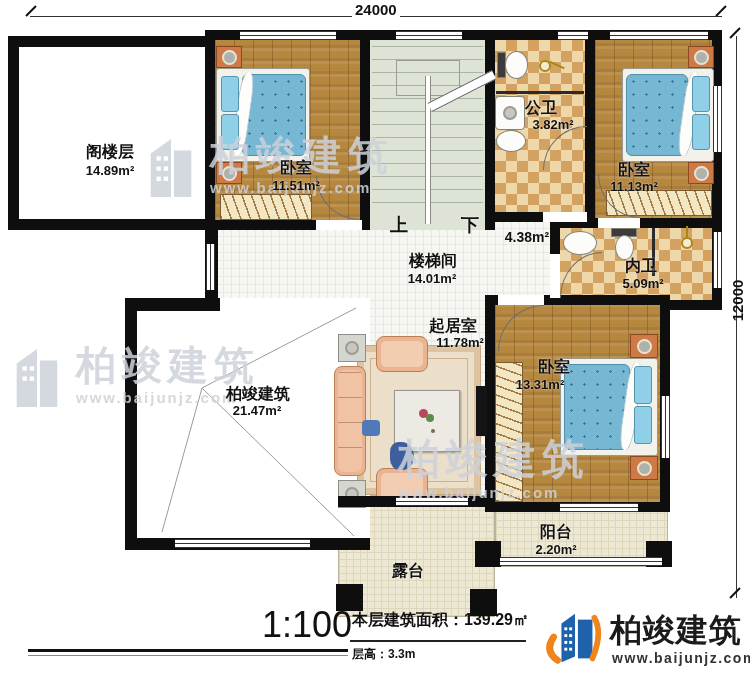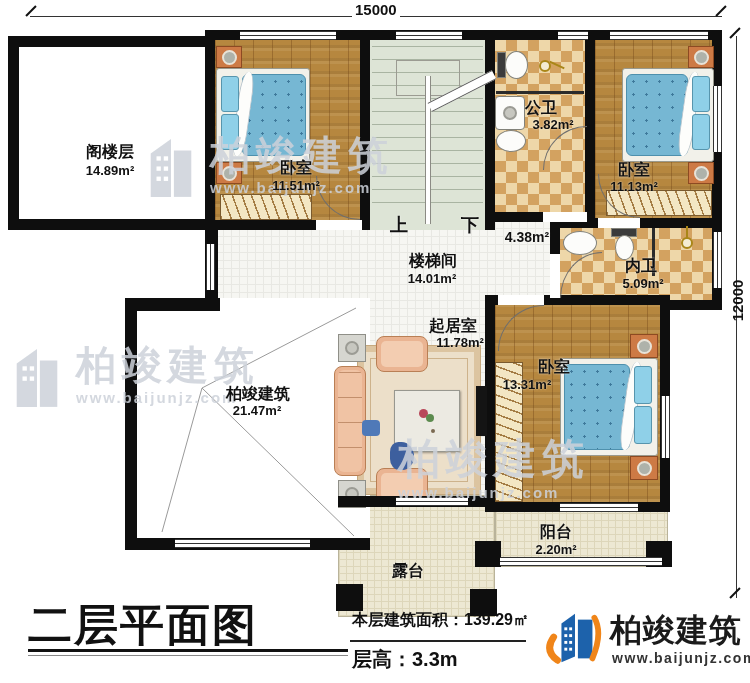--- a/index.html
+++ b/index.html
@@ -80,21 +80,21 @@
   .void-svg,.glyph-svg{display:block}
 </style>
 </head>
 <body>
 
 <div id="plan">
 
   <div class="dimline" style="left:30px;top:16px;width:692px;height:1px"></div>
   <div class="tick" style="left:24px;top:10px"></div>
   <div class="tick" style="left:714px;top:10px"></div>
-  <div class="dimlabel" style="left:352px;top:1px">15000</div>
+  <div class="dimlabel" style="left:352px;top:1px">24000</div>
 
   <div class="dimline" style="left:736px;top:36px;width:1px;height:562px"></div>
   <div class="tick" style="left:728px;top:32px"></div>
   <div class="tick" style="left:728px;top:592px"></div>
   <div class="dimlabel" style="left:704px;top:292px;width:60px;text-align:center;transform:rotate(-90deg);background:transparent">12000</div>
 
   <div class="halltile" style="left:215px;top:220px;width:345px;height:290px"></div>
   <div class="cream" style="left:338px;top:495px;width:157px;height:122px"></div>
   <div class="cream" style="left:495px;top:505px;width:173px;height:62px"></div>
 
@@ -246,21 +246,21 @@
   <div class="room-label ar" style="left:527px;top:237px;font-size:14px">4.38m²</div>
   <div class="room-label nm" style="left:433px;top:261px">楼梯间</div>
   <div class="room-label ar" style="left:432px;top:278px">14.01m²</div>
   <div class="room-label nm" style="left:641px;top:266px">内卫</div>
   <div class="room-label ar" style="left:643px;top:283px">5.09m²</div>
   <div class="room-label nm" style="left:453px;top:326px">起居室</div>
   <div class="room-label ar" style="left:460px;top:342px">11.78m²</div>
   <div class="room-label nm" style="left:258px;top:394px">柏竣建筑</div>
   <div class="room-label ar" style="left:257px;top:410px">21.47m²</div>
   <div class="room-label nm" style="left:554px;top:367px">卧室</div>
-  <div class="room-label ar" style="left:527px;top:384px">13.31m²</div>
+  <div class="room-label ar" style="left:540px;top:384px">13.31m²</div>
   <div class="room-label nm" style="left:556px;top:532px">阳台</div>
   <div class="room-label ar" style="left:556px;top:549px">2.20m²</div>
   <div class="room-label nm" style="left:408px;top:571px">露台</div>
 
   <div class="wm" style="left:142px;top:130px">
     <svg class="glyph-svg" width="58" height="70" viewBox="0 0 40 48">
       <path d="M6 46 V16 L20 6 V46 Z" fill="#cdd2da"></path>
         <rect x="22" y="14" width="12" height="32" fill="#cdd2da"></rect>
       <g fill="#ffffff">
           <rect x="10" y="18" width="3" height="3"></rect>
@@ -292,26 +292,26 @@
          <div class="wm-url">www.baijunjz.com</div>
       </div>
   </div>
   <div class="wm" style="left:398px;top:438px">
     <div>
         <div class="wm-name" style="font-size:42px">柏竣建筑</div>
          <div class="wm-url">www.baijunjz.com</div>
       </div>
   </div>
 
-  <div class="ftitle" style="left:28px;top:596px;font-size:44px;letter-spacing:2px">二层平面图</div>
+  <div class="ftitle" style="left:262px;top:604px;font-size:36px;font-weight:normal">1:100</div>
   <div class="abs" style="left:28px;top:649px;width:320px;height:3px;background:#111;z-index:8"></div>
   <div class="abs" style="left:28px;top:655px;width:320px;height:1px;background:#888;z-index:8"></div>
   <div class="ftitle" style="left:352px;top:610px;font-size:16px">本层建筑面积：139.29㎡</div>
   <div class="abs" style="left:350px;top:640px;width:176px;height:2px;background:#222;z-index:8"></div>
-  <div class="ftitle" style="left:352px;top:646px;font-size:20px">层高：3.3m</div>
+  <div class="ftitle" style="left:352px;top:646px;font-size:12px">层高：3.3m</div>
 
   <div class="abs" style="left:544px;top:608px;width:200px;height:66px;z-index:8">
     <svg class="glyph-svg" style="position:absolute;left:0;top:0" width="62" height="62" viewBox="0 0 64 64">
       <path d="M14 54 Q0 44 10 30" fill="none" stroke="#f08519" stroke-width="7" stroke-linecap="round"></path>
       <path d="M18 16 L32 6 V50 L18 56 Z" fill="#1d62ab"></path>
       <rect x="35" y="12" width="15" height="40" fill="#1d62ab"></rect>
       <path d="M52 10 q9 16 -2 42" fill="none" stroke="#f08519" stroke-width="6" stroke-linecap="round"></path>
       <g fill="#ffffff">
           <rect x="21" y="20" width="3" height="3"></rect>
           <rect x="26" y="20" width="3" height="3"></rect>

